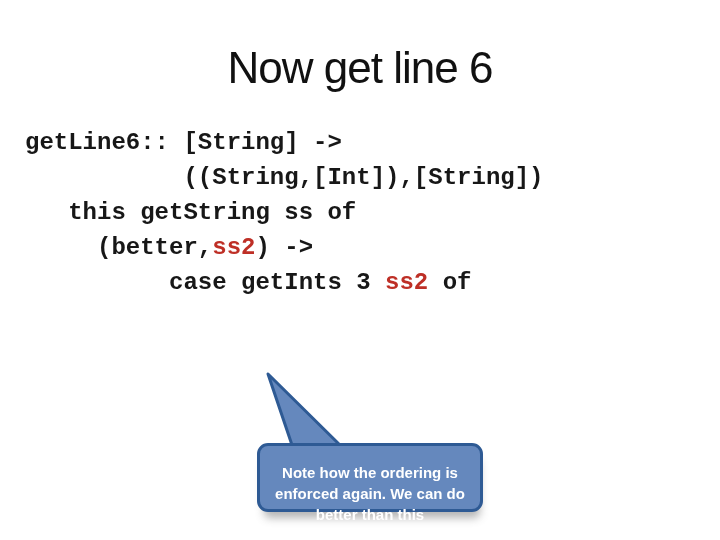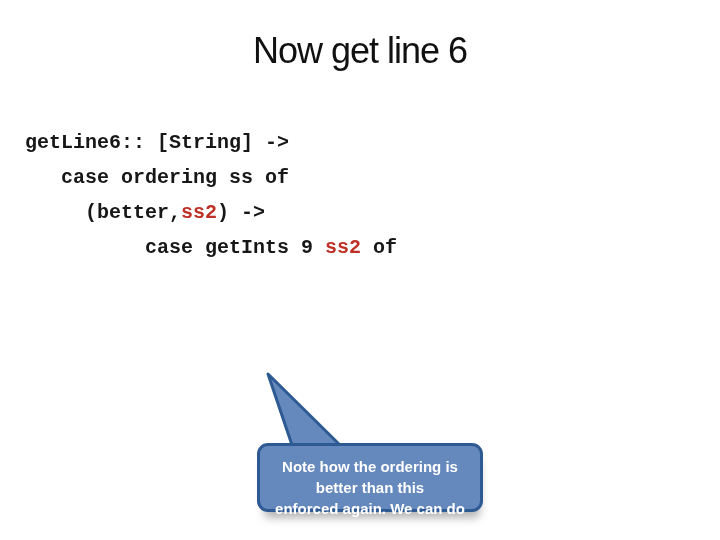--- a/index.html
+++ b/index.html
@@ -10,58 +10,58 @@
   #slide {
     position: relative;
     width: 720px;
     height: 540px;
     background: #ffffff;
     overflow: hidden;
     font-family: "Liberation Sans", sans-serif;
   }
   .slide-title {
     position: absolute;
-    top: 31px;
+    top: 44px;
     left: 0;
     right: 0;
     text-align: center;
     font-family: "Liberation Sans", sans-serif;
-    font-size: 36px;
+    font-size: 44px;
     font-weight: 400;
     letter-spacing: -1px;
     color: #111111;
     line-height: 1.1;
   }
   .code-block {
     position: absolute;
     left: 25px;
     top: 125px;
     font-family: "Liberation Mono", "DejaVu Sans Mono", monospace;
-    font-size: 20px;
+    font-size: 24px;
     font-weight: bold;
     color: #171717;
   }
   .code-line {
     white-space: pre;
     height: 35px;
     line-height: 35px;
   }
   .callout-box {
     position: absolute;
     left: 257px;
     top: 443px;
     width: 226px;
     height: 69px;
     box-sizing: border-box;
     border-radius: 11px;
     border: 3px solid #4c1d95;
     background: #6588bd;
     box-shadow: 2px 11px 8px -5px rgba(90, 90, 90, 0.45);
     text-align: center;
-    padding-top: 10px;
+    padding-top: 16px;
   }
   .callout-line {
     display: block;
     font-family: "Liberation Sans", sans-serif;
     font-size: 15px;
     font-weight: bold;
     line-height: 21px;
     color: #ffffff;
   }
   .callout-tail-svg {
@@ -74,28 +74,29 @@
 </style>
 </head>
 <body>
 
 <div id="slide">
 
   <div class="slide-title" style="color: rgb(17, 17, 17);">Now get line 6</div>
 
   <div class="code-block" style="color: rgb(23, 23, 23);">
       <div class="code-line"><span>getLine6:: [String] -&gt;</span></div>
-      <div class="code-line"><span>   case ordering ss of</span></div>
+      <div class="code-line"><span>           ((String,[Int]),[String])</span></div>
+      <div class="code-line"><span>   this getString ss of</span></div>
       <div class="code-line"><span>     (better,</span><span style="color: rgb(190, 47, 38);">ss2</span><span>) -&gt;</span></div>
-      <div class="code-line"><span>          case getInts 9 </span><span style="color: rgb(190, 47, 38);">ss2</span><span> of</span></div>
+      <div class="code-line"><span>          case getInts 3 </span><span style="color: rgb(190, 47, 38);">ss2</span><span> of</span></div>
     </div>
 
   <svg class="callout-tail-svg" viewBox="0 0 110 85" xmlns="http://www.w3.org/2000/svg">
     <path d="M 43 80 L 18 6 L 93 80" fill="#6588bd" stroke="#2e5a94" stroke-width="3" stroke-linejoin="round"></path>
   </svg>
 
   <div class="callout-box" style="background: rgb(101, 136, 189); border-color: rgb(46, 90, 148); color: rgb(255, 255, 255);">
     <span class="callout-line">Note how the ordering is</span>
+    <span class="callout-line">enforced again. We can do</span>
     <span class="callout-line">better than this</span>
-    <span class="callout-line">enforced again. We can do</span>
   </div>
 
 </div>
 
 </body></html>

